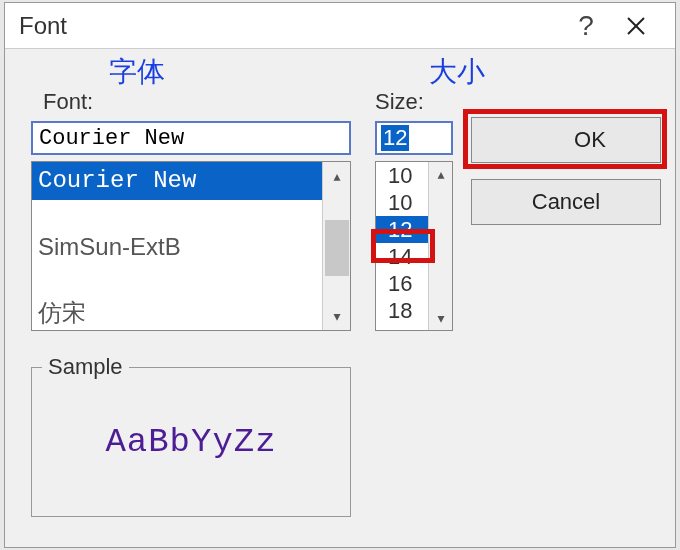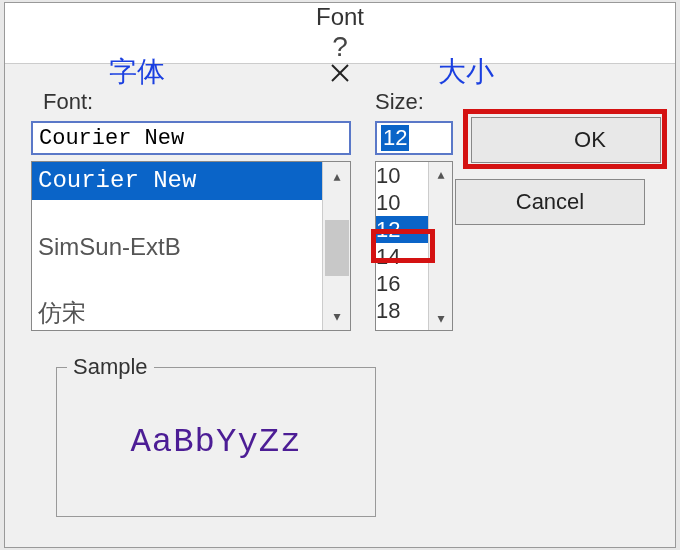--- a/index.html
+++ b/index.html
@@ -14,27 +14,26 @@
     .dialog {
       position: absolute;
       left: 4px;
       top: 2px;
       width: 672px;
       height: 546px;
       background: #f0f0f0;
       border: 1px solid #999;
     }
     .titlebar {
-      height: 61px;
+      height: 46px;
       background: #fff;
       display: flex;
       align-items: center;
       padding: 0 14px 0 14px;
       border-bottom: 1px solid #ccc;
-      flex-direction: column;
     }
     .titlebar .title {
       font-size: 24px;
       color: #333;
       flex: 1;
     }
     .titlebar .help {
       font-size: 28px;
       color: #444;
       width: 50px;
@@ -51,21 +50,21 @@
     }
     .titlebar .close svg { width: 20px; height: 20px; }
 
     .annotations .anno {
       position: absolute;
       color: #1a3fe0;
       font-size: 28px;
       font-family: "Microsoft YaHei","SimSun",sans-serif;
     }
     .anno-font { left: 80px; top: 50px; margin-left: 24px; }
-    .anno-size { left: 433px; top: 50px; }
+    .anno-size { left: 424px; top: 50px; }
 
     .body-area {
       position: absolute;
       left: 18px;
       top: 86px;
       right: 18px;
       bottom: 10px;
     }
 
     .label { font-size: 22px; color: #333; }
@@ -152,21 +151,21 @@
       position: absolute;
       left: 352px; top: 72px;
       width: 78px; height: 170px;
       border: 1px solid #888;
       background: #fff;
       display: flex;
     }
     .size-list { flex: 1; overflow: hidden; }
     .size-item {
       font-size: 22px;
-      padding: 0 0;
+      padding: 0 12px;
       line-height: 27px;
       color: #333;
       cursor: pointer;
     }
     .size-item.selected {
       background: #0a64c8;
       color: #fff;
     }
     .size-list-wrap .scrollbar { width: 24px; }
     .size-list-wrap .scroll-btn { width: 24px; height: 24px; }
@@ -178,38 +177,37 @@
       background: #e8e8e8;
       border: 1px solid #888;
       font-size: 22px;
       color: #222;
       cursor: pointer;
       display: flex;
       align-items: center;
       justify-content: center;
     }
     .btn-ok { left: 448px; top: 28px; padding-left: 48px; }
-    .btn-cancel { left: 432px; top: 90px; }
+    .btn-cancel { left: 448px; top: 90px; }
 
     
     .highlight {
       position: absolute;
       border: 5px solid #d41212;
       pointer-events: none;
     }
     .hl-ok { left: 440px; top: 20px; width: 204px; height: 60px; }
     .hl-size { left: 348px; top: 140px; width: 64px; height: 34px; }
 
     
     .sample-group {
       position: absolute;
       left: 8px; top: 278px;
       width: 320px; height: 150px;
       border: 1px solid #999;
-      margin-left: 25px;
     }
     .sample-legend {
       position: absolute;
       top: -14px; left: 10px;
       background: #f0f0f0;
       padding: 0 6px;
       font-size: 22px;
       color: #333;
     }
     .sample-text {

